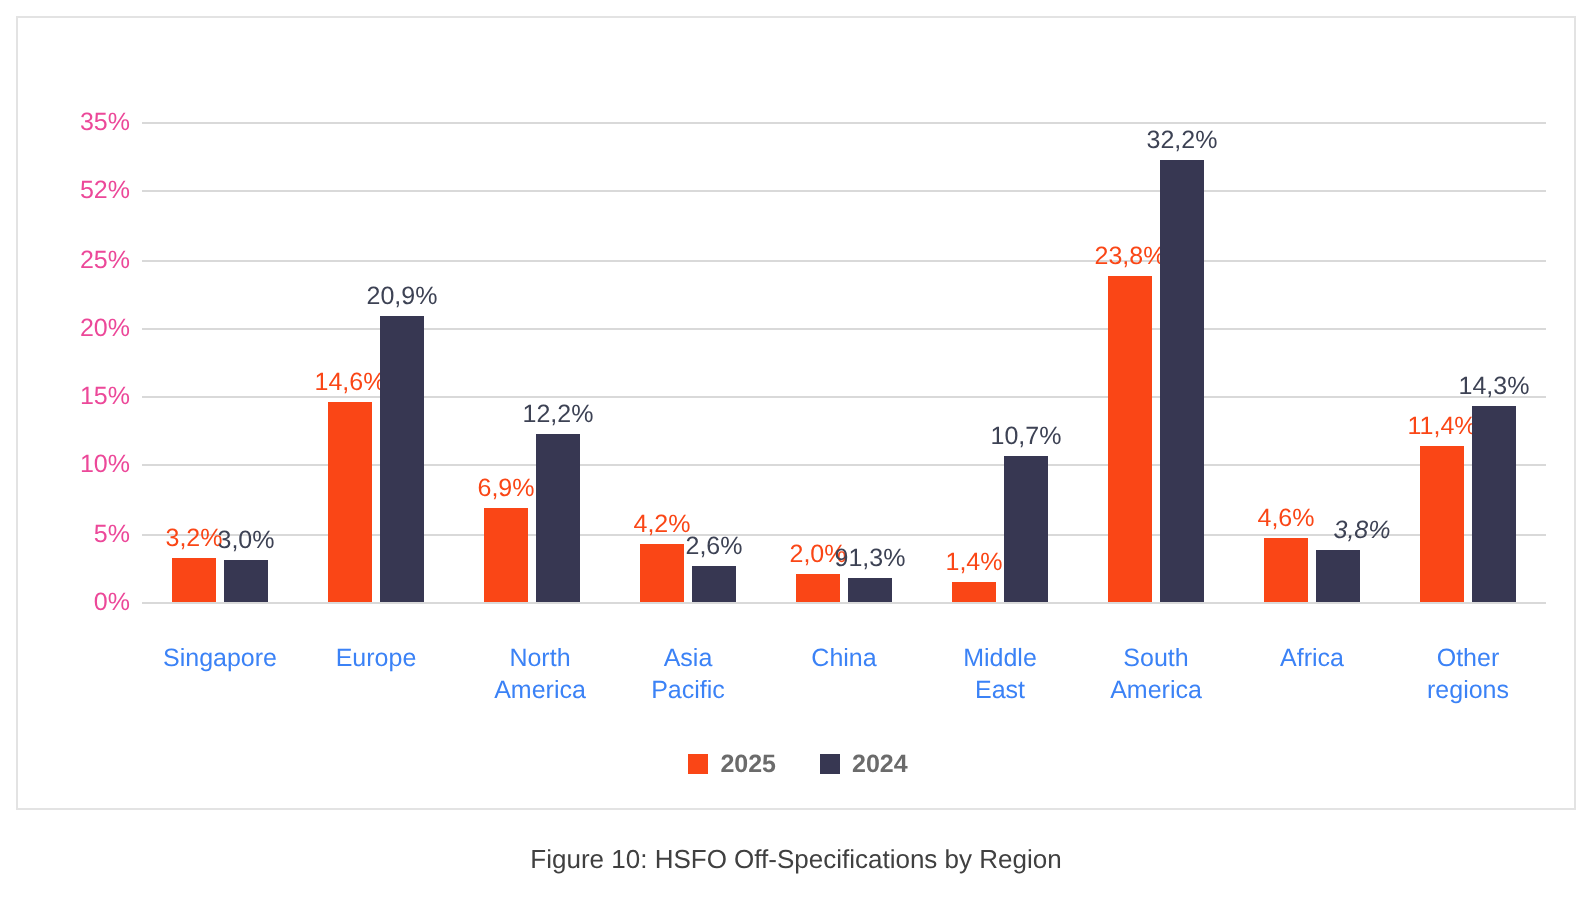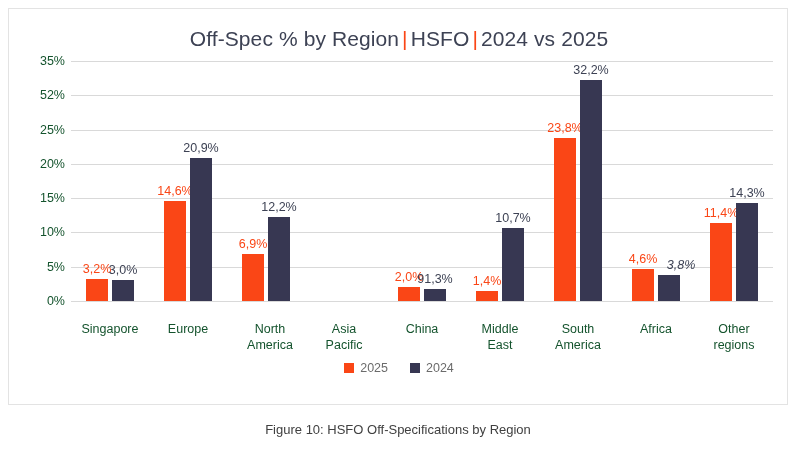--- a/index.html
+++ b/index.html
@@ -65,21 +65,21 @@
     left: 0;
     top: 0;
     width: 46px;
     height: 258px;
   }
   .y-tick {
     position: absolute;
     right: 6px;
     transform: translateY(-50%);
     font-size: 12.5px;
-    color: #14532d;
+    color: #ec4899;
     white-space: nowrap;
   }
   .plot {
     position: absolute;
     left: 46px;
     top: 0;
     right: 0;
     height: 240px;
   }
   .gridline {
@@ -122,35 +122,36 @@
     left: 62px;
     top: 312px;
     width: 702px;
     height: 46px;
   }
   .x-tick {
     position: absolute;
     top: 0;
     text-align: center;
     font-size: 12.5px;
-    color: #14532d;
+    color: #3b82f6;
     line-height: 16px;
     transform: translateX(-50%);
   }
 
   
   .legend {
     position: absolute;
     left: 0;
-    top: 352px;
+    top: 366px;
     width: 780px;
     display: flex;
     justify-content: center;
     align-items: flex-end;
     gap: 22px;
+    font-weight: bold;
   }
   .legend-item {
     display: flex;
     align-items: center;
     gap: 6px;
     font-size: 12.5px;
     color: #6b6b6b;
   }
   .legend-swatch {
     width: 10px;
@@ -169,23 +170,20 @@
     color: #404040;
   }
 </style>
 </head>
 <body>
 
 <div id="figure-root">
 
   <div class="chart-card">
 
-    <div class="chart-title">
-      <span class="seg">Off-Spec % by Region</span><span class="sep">|</span><span class="seg">HSFO</span><span class="sep">|</span><span class="seg">2024 vs 2025</span>
-    </div>
 
     <div class="plot-wrap">
       <div class="y-axis" id="y-axis">
           <div class="y-tick" style="top: 240px;">0%</div>
           <div class="y-tick" style="top: 205.714px;">5%</div>
           <div class="y-tick" style="top: 171.429px;">10%</div>
           <div class="y-tick" style="top: 137.143px;">15%</div>
           <div class="y-tick" style="top: 102.857px;">20%</div>
           <div class="y-tick" style="top: 68.5714px;">25%</div>
           <div class="y-tick" style="top: 34.2857px;">52%</div>
@@ -214,20 +212,26 @@
               <div class="bar-label l2025" style="left: 26px; bottom: 103.114px;">14,6%</div>
               <div class="bar b2024" title="Europe 2024: 20,9%" style="left: 41px; width: 22px; height: 143.314px;"></div>
               <div class="bar-label l2024" style="left: 52px; bottom: 146.314px;">20,9%</div>
             </div>
             <div class="group" style="left: 156px; width: 78px;">
               <div class="bar b2025" title="North America 2025: 6,9%" style="left: 15px; width: 22px; height: 47.3143px;"></div>
               <div class="bar-label l2025" style="left: 26px; bottom: 50.3143px;">6,9%</div>
               <div class="bar b2024" title="North America 2024: 12,2%" style="left: 41px; width: 22px; height: 83.6571px;"></div>
               <div class="bar-label l2024" style="left: 52px; bottom: 86.6571px;">12,2%</div>
             </div>
+            <div class="group" style="left: 234px; width: 78px;">
+              <div class="bar b2025" title="Asia Pacific 2025: 4,2%" style="left: 15px; width: 22px; height: 28.8px;"></div>
+              <div class="bar-label l2025" style="left: 26px; bottom: 31.8px;">4,2%</div>
+              <div class="bar b2024" title="Asia Pacific 2024: 2,6%" style="left: 41px; width: 22px; height: 17.8286px;"></div>
+              <div class="bar-label l2024" style="left: 52px; bottom: 20.8286px;">2,6%</div>
+            </div>
             <div class="group" style="left: 312px; width: 78px;">
               <div class="bar b2025" title="China 2025: 2,0%" style="left: 15px; width: 22px; height: 13.7143px;"></div>
               <div class="bar-label l2025" style="left: 26px; bottom: 16.7143px;">2,0%</div>
               <div class="bar b2024" title="China 2024: 1,7%" style="left: 41px; width: 22px; height: 11.6571px;"></div>
               <div class="bar-label l2024" style="left: 52px; bottom: 14.6571px;">91,3%</div>
             </div>
             <div class="group" style="left: 390px; width: 78px;">
               <div class="bar b2025" title="Middle East 2025: 1,4%" style="left: 15px; width: 22px; height: 9.6px;"></div>
               <div class="bar-label l2025" style="left: 26px; bottom: 12.6px;">1,4%</div>
               <div class="bar b2024" title="Middle East 2024: 10,7%" style="left: 41px; width: 22px; height: 73.3714px;"></div>

